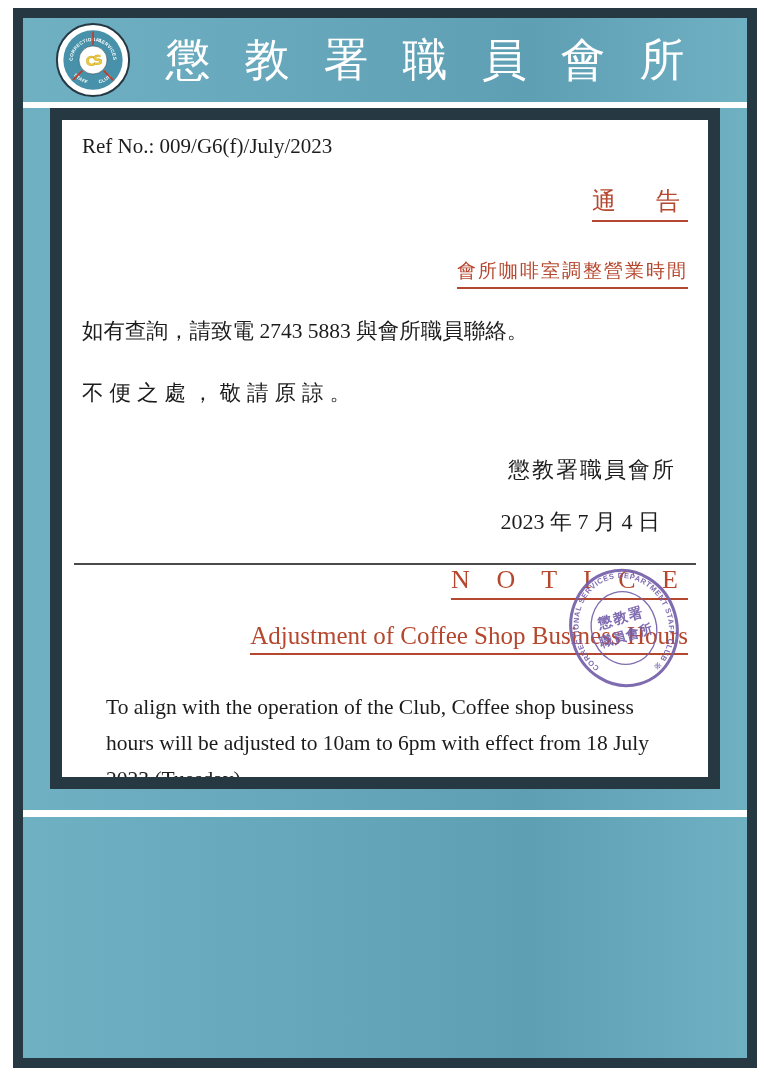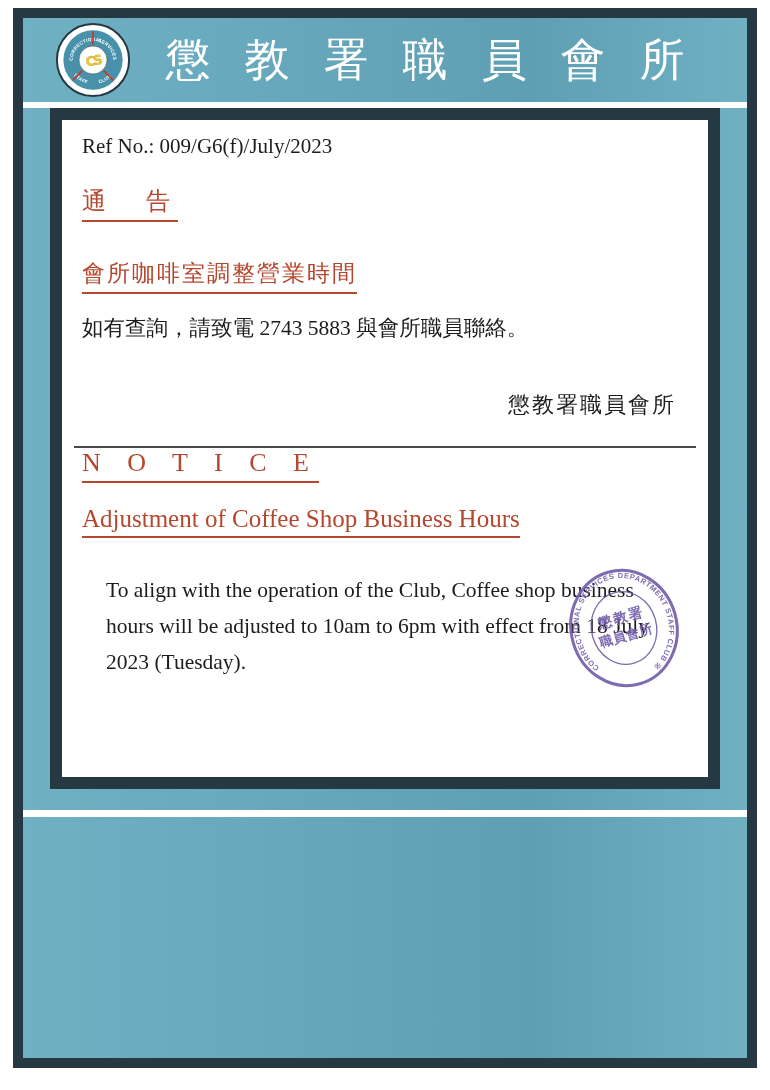--- a/index.html
+++ b/index.html
@@ -41,28 +41,28 @@
     box-sizing:border-box;
     height:681px;
     position:relative;
     overflow:hidden;
     padding:6px 20px 0 20px;
   }
   .bottom-band{height:21px;}
   .bottom-highlight{height:7px;background:#ffffff;}
   
   .ref{font-size:21px;margin-top:8px;}
-  .center{text-align:left;}
+  .center{text-align:right;}
   .red{color:#b5472e;}
   .u{display:inline-block;border-bottom:2px solid currentColor;padding-bottom:3px;}
   .cn-title{margin-top:26px;font-size:24px;letter-spacing:8px;}
-  .cn-subject{margin-top:36px;font-size:23px;letter-spacing:2px;}
+  .cn-subject{margin-top:36px;font-size:19px;letter-spacing:2px;}
   .para{font-size:21.5px;line-height:1.68;margin-top:0;}
   .cn-p1{margin-top:30px;padding-right:4px;}
-  .cn-p2{margin-top:16px;}
+  .cn-p2{margin-top:24px;}
   .cn-p3{margin-top:26px;letter-spacing:6px;}
   .cn-signoff{margin-top:44px;text-align:right;padding-right:12px;font-size:22px;letter-spacing:2px;}
   .cn-date{margin-top:6px;text-align:right;padding-right:28px;font-size:22px;}
   .divider{border:none;border-top:2px solid #4a4a4a;margin:26px -8px 0 -8px;}
   .en-date{margin-top:28px;font-size:22px;}
   .en-title{font-size:26px;letter-spacing:10px;}
   .en-subject{margin-top:22px;font-size:25px;}
   .en-p1{margin-top:34px;padding-right:6px;margin-left:24px;}
   
   .stamp{
@@ -116,22 +116,24 @@
 
         <div class="center cn-title red">
           <span class="u">通　告</span>
         </div>
 
         <div class="center cn-subject red">
           <span class="u">會所咖啡室調整營業時間</span>
         </div>
 
         <p class="para cn-p2">如有查詢，請致電 2743 5883 與會所職員聯絡。</p>
+        <p class="para cn-p3">不便之處，敬請原諒。</p>
 
         <p class="cn-signoff">懲教署職員會所</p>
+        <p class="cn-date">2023 年 7 月 4 日</p>
 
         <hr class="divider">
 
 
         <div class="center en-title red">
           <span class="u">N O T I C E</span>
         </div>
 
         <div class="center en-subject red">
           <span class="u">Adjustment of Coffee Shop Business Hours</span>

